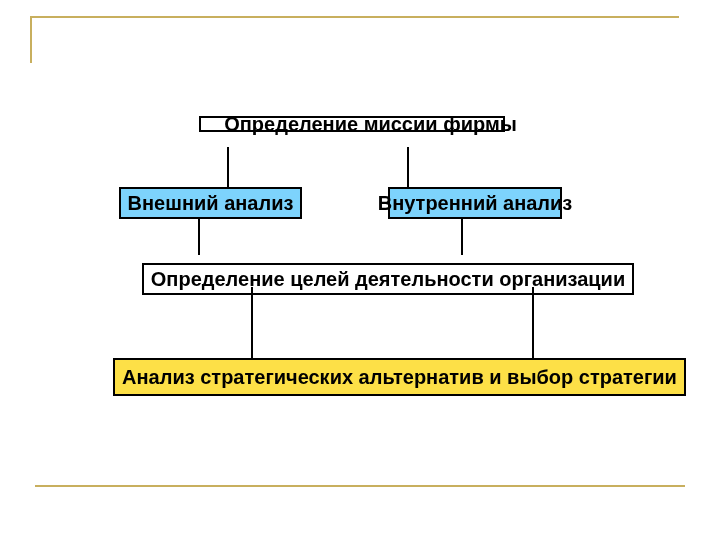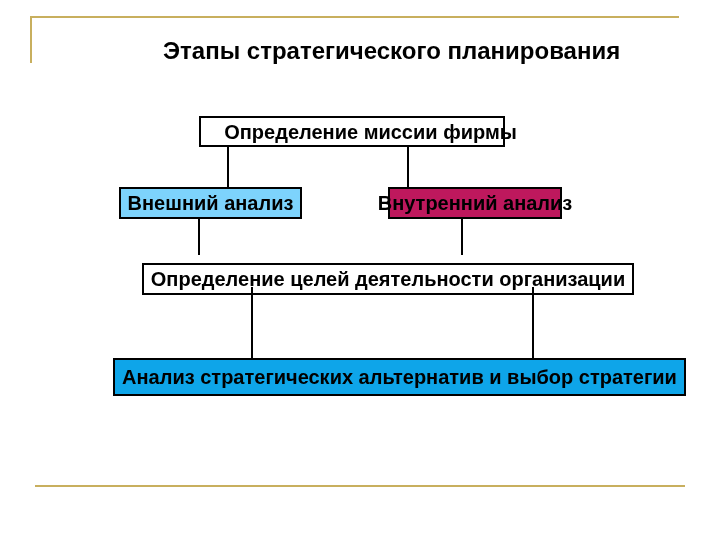--- a/index.html
+++ b/index.html
@@ -51,28 +51,27 @@
   }
 </style>
 </head>
 <body>
 
 <div id="slide">
   <div class="rule" id="rule-top" style="left: 30px; top: 16px; width: 649px; height: 2px; background: rgb(200, 175, 94);"></div>
   <div class="rule" id="rule-left" style="left: 30px; top: 16px; width: 2px; height: 47px; background: rgb(200, 175, 94);"></div>
   <div class="rule" id="rule-bottom" style="left: 35px; top: 485px; width: 650px; height: 2px; background: rgb(200, 175, 94);"></div>
 
-  <div class="title">Этапы стратегического планирования</div>
 
   <div id="nodes-layer">
-      <div class="node" style="left: 199px; top: 116px; width: 306px; height: 31px; background: rgb(255, 255, 255); padding-left: 37px;">Определение миссии фирмы</div>
+      <div class="node" style="left: 199px; top: 116px; width: 306px; height: 16px; background: rgb(255, 255, 255); padding-left: 37px;">Определение миссии фирмы</div>
       <div class="node" style="left: 119px; top: 187px; width: 183px; height: 32px; background: #7dd3fc;">Внешний анализ</div>
-      <div class="node" style="left: 388px; top: 187px; width: 174px; height: 32px; background: #be185d;">Внутренний анализ</div>
+      <div class="node" style="left: 388px; top: 187px; width: 174px; height: 32px; background: #7dd3fc;">Внутренний анализ</div>
       <div class="node" style="left: 142px; top: 263px; width: 492px; height: 32px; background: rgb(255, 255, 255);">Определение целей деятельности организации</div>
-      <div class="node" style="left: 113px; top: 358px; width: 573px; height: 38px; background: #0ea5e9;">Анализ стратегических альтернатив и выбор стратегии</div>
+      <div class="node" style="left: 113px; top: 358px; width: 573px; height: 38px; background: #fde047;">Анализ стратегических альтернатив и выбор стратегии</div>
     </div>
   <div id="edges-layer">
       <div class="edge" style="left: 227px; top: 147px; height: 40px; background: rgb(0, 0, 0);"></div>
       <div class="edge" style="left: 407px; top: 147px; height: 40px; background: rgb(0, 0, 0);"></div>
       <div class="edge" style="left: 198px; top: 219px; height: 36px; background: rgb(0, 0, 0);"></div>
       <div class="edge" style="left: 461px; top: 219px; height: 36px; background: rgb(0, 0, 0);"></div>
       <div class="edge" style="left: 251px; top: 287px; height: 71px; background: rgb(0, 0, 0);"></div>
       <div class="edge" style="left: 532px; top: 287px; height: 71px; background: rgb(0, 0, 0);"></div>
     </div>
 </div>

